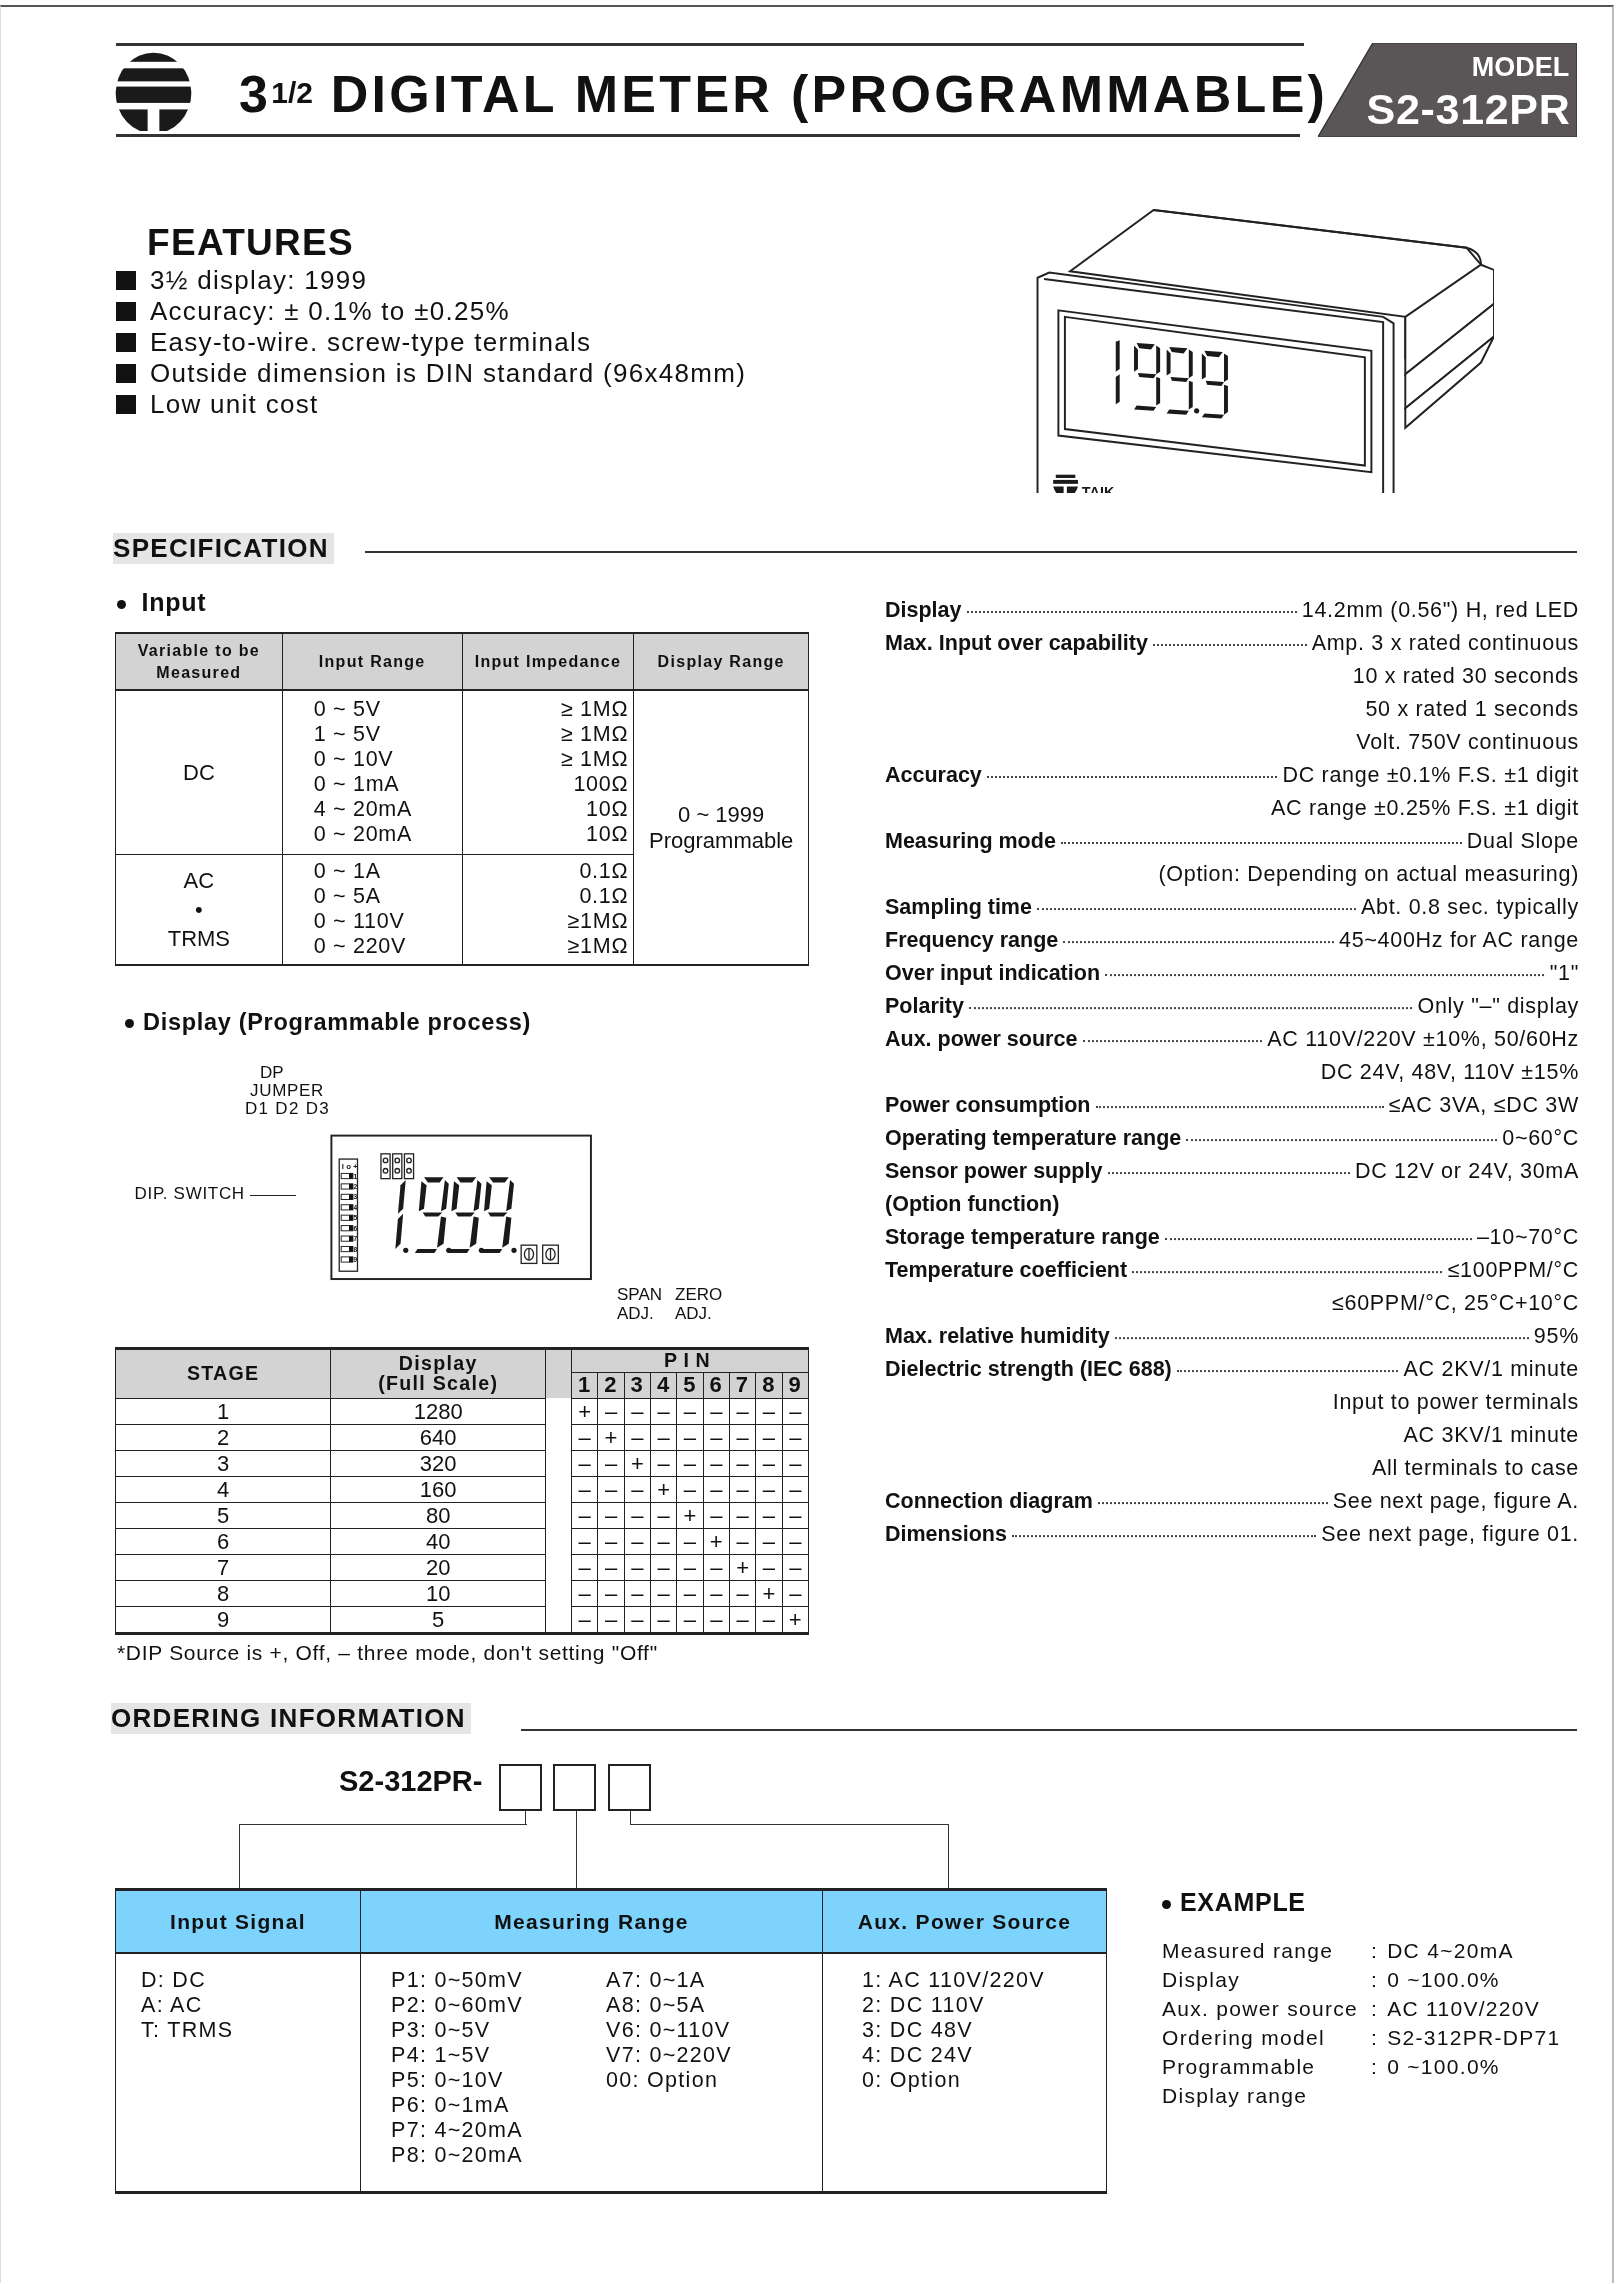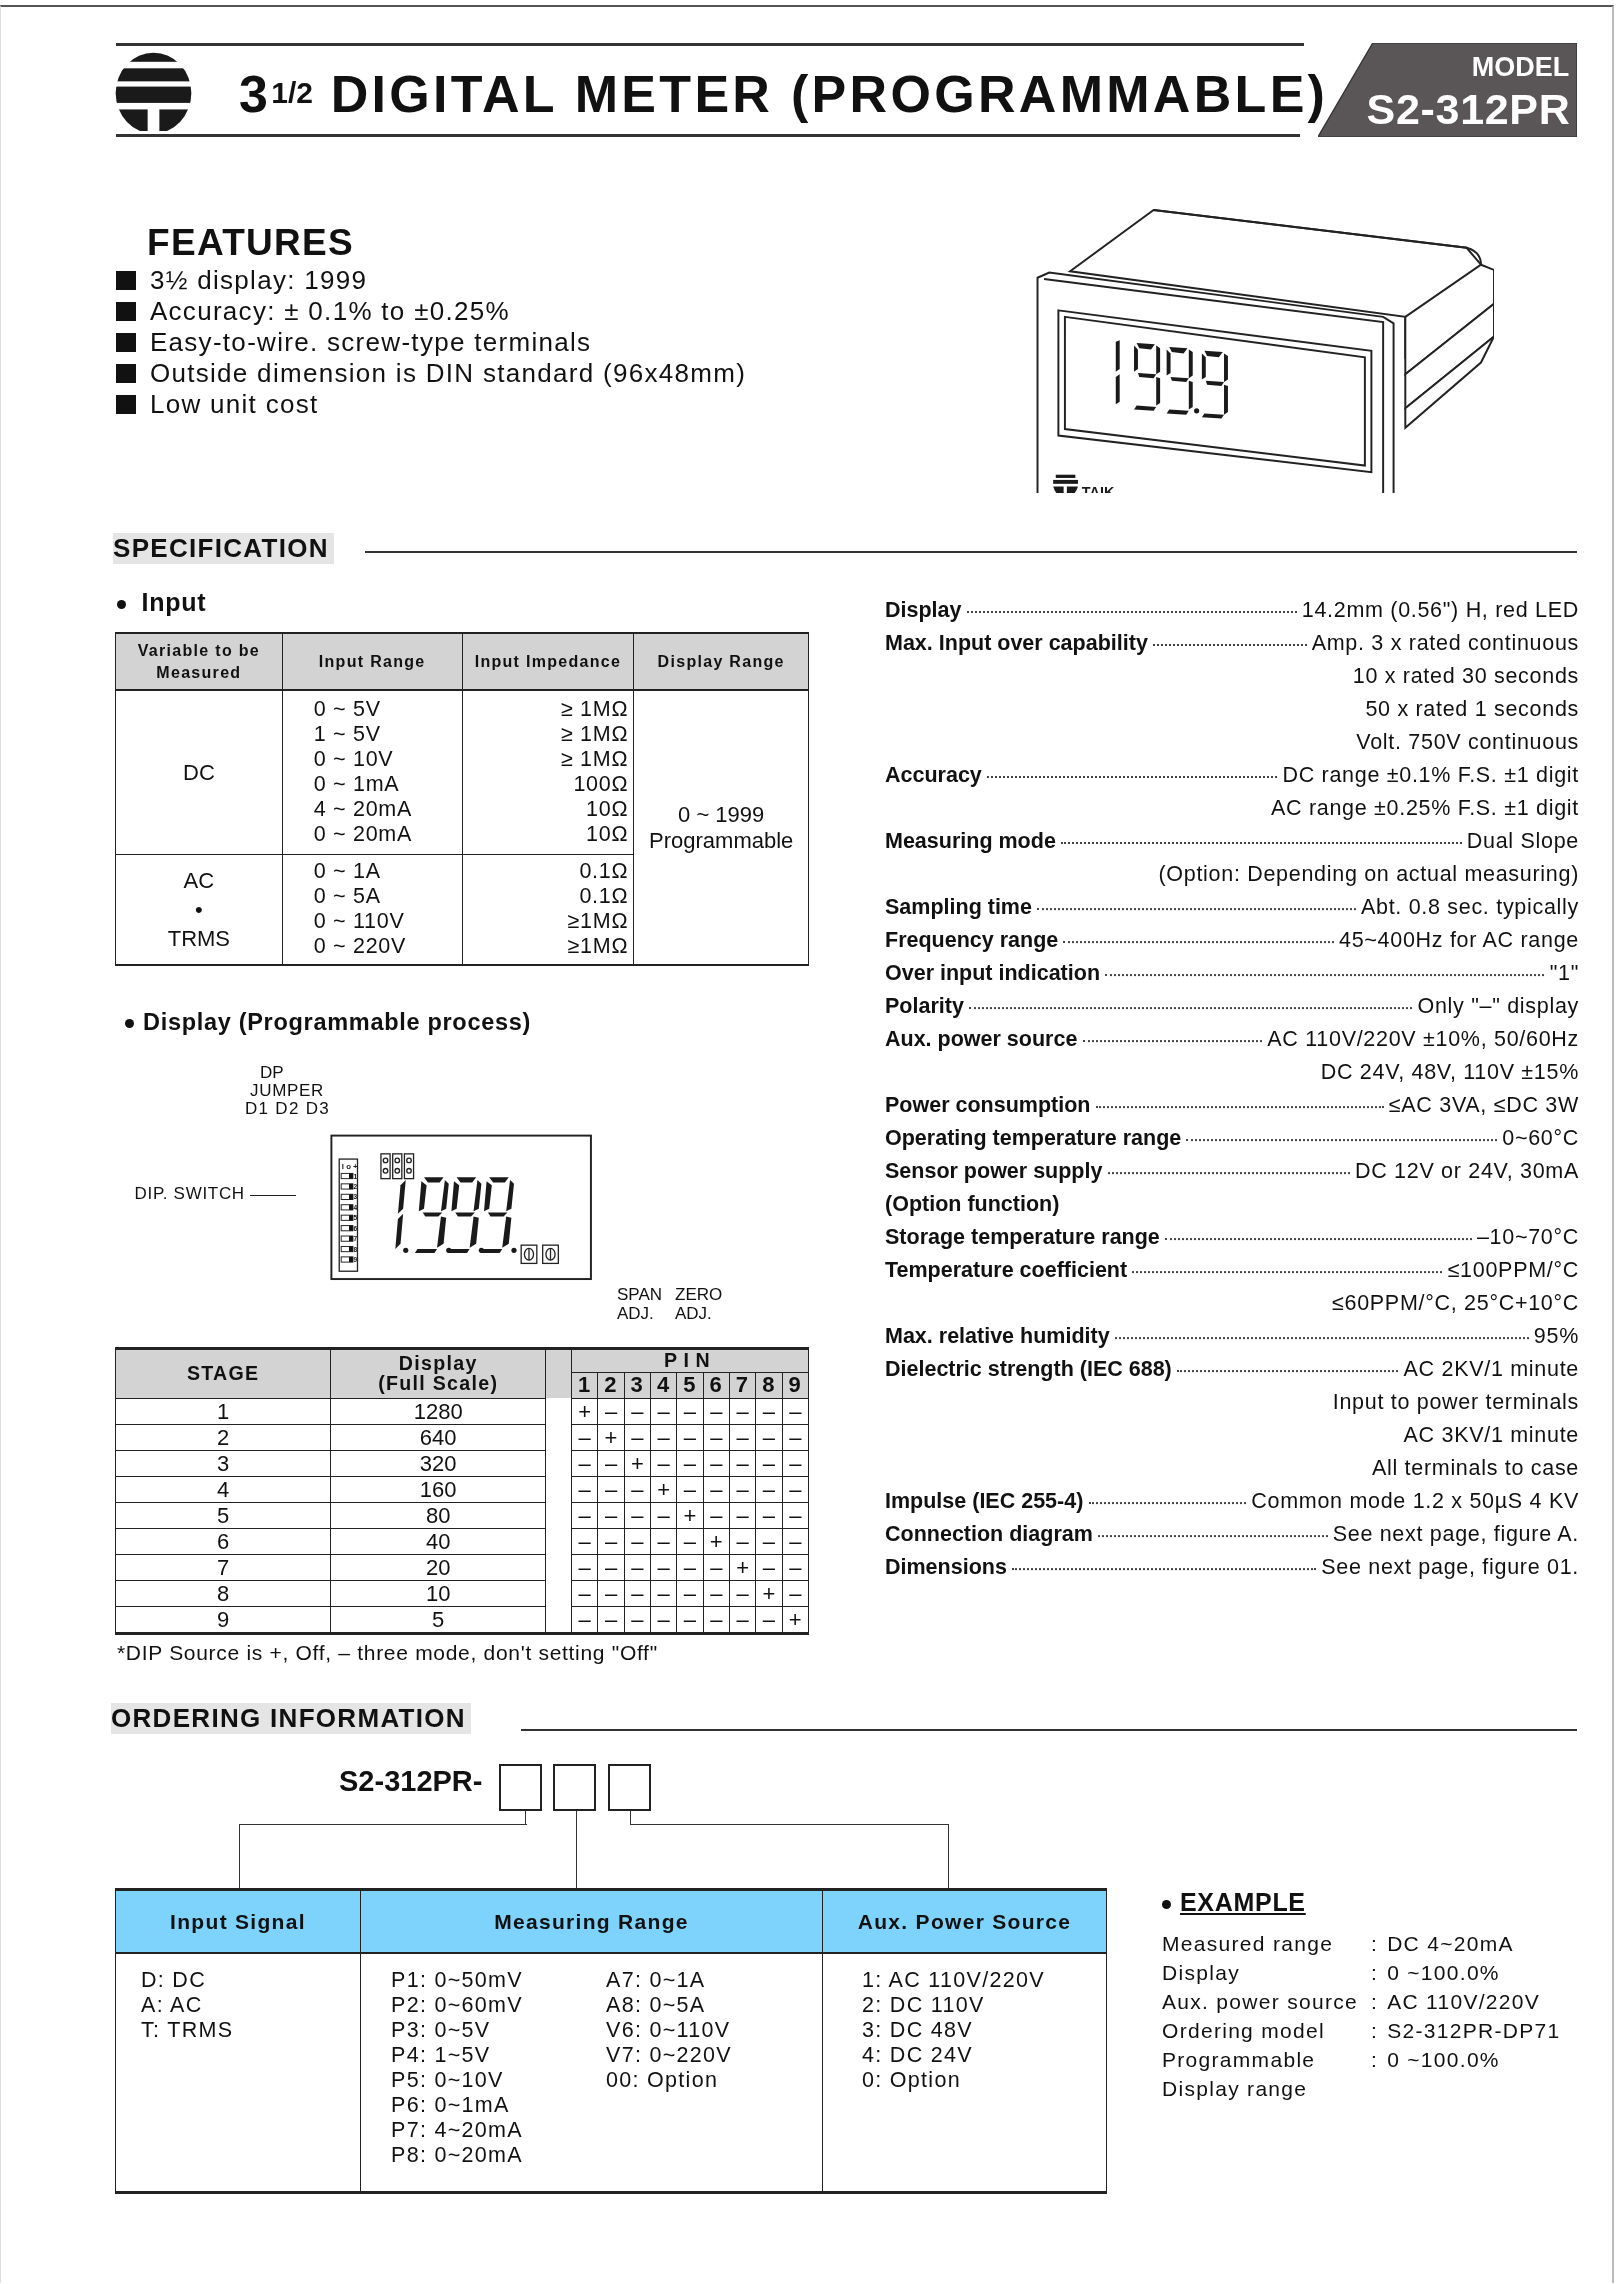--- a/index.html
+++ b/index.html
@@ -73,21 +73,21 @@
   .order-box { position: absolute; top: 1764px; width: 43px; height: 47px; border: 2px solid #222; box-sizing: border-box; }
   .conn { position: absolute; background: #333; }
   .order-table { position: absolute; left: 115px; top: 1888px; width: 992px; font-size: 21.5px; }
   .order-table th { background: #7dd3fc; font-weight: bold; height: 59px; font-size: 21px; letter-spacing: 1.3px; border: 1.3px solid #222; border-top: 3.3px solid #222; border-bottom: 2.6px solid #222; }
   .order-table td { border: 1.3px solid #222; border-bottom: 3.3px solid #222; vertical-align: top; padding-top: 14.3px; height: 222px; }
   .order-table .list div { height: 25px; line-height: 25px; letter-spacing: 1.3px; white-space: nowrap; }
   .order-table .two { display: flex; padding-left: 29px; }
   .order-table .two .col { width: 215px; }
 
   .example { position: absolute; left: 1162px; top: 1888px; }
-  .example .ex-title { font-size: 25px; font-weight: bold; letter-spacing: 0.7px; margin-bottom: 12px; text-decoration: underline; }
+  .example .ex-title { font-size: 25px; font-weight: bold; letter-spacing: 0.7px; margin-bottom: 19px; }
   .ex-row { display: flex; font-size: 21px; height: 29px; line-height: 29px; letter-spacing: 1.3px; white-space: nowrap; }
   .ex-row .lbl { width: 209px; }
   .ex-row .val { padding-left: 9px; }
 </style>
 </head>
 <body>
 
 <div class="page-border"></div>
 
 <div class="hdr-line" style="top:43px; width:1188px;"></div>
@@ -629,25 +629,20 @@
     <div class="spec-row cont">
       <span class="v">Input to power terminals</span>
     </div>
     <div class="spec-row cont">
       <span class="v">AC 3KV/1 minute</span>
     </div>
     <div class="spec-row cont">
       <span class="v">All terminals to case</span>
     </div>
     <div class="spec-row">
-      <span class="k">Impulse (IEC 255-4)</span>
-      <span class="dots"></span>
-      <span class="v">Common mode 1.2 x 50µS 4 KV</span>
-    </div>
-    <div class="spec-row">
       <span class="k">Connection diagram</span>
       <span class="dots"></span>
       <span class="v">See next page, figure A.</span>
     </div>
     <div class="spec-row">
       <span class="k">Dimensions</span>
       <span class="dots"></span>
       <span class="v">See next page, figure 01.</span>
     </div>
   </div>

